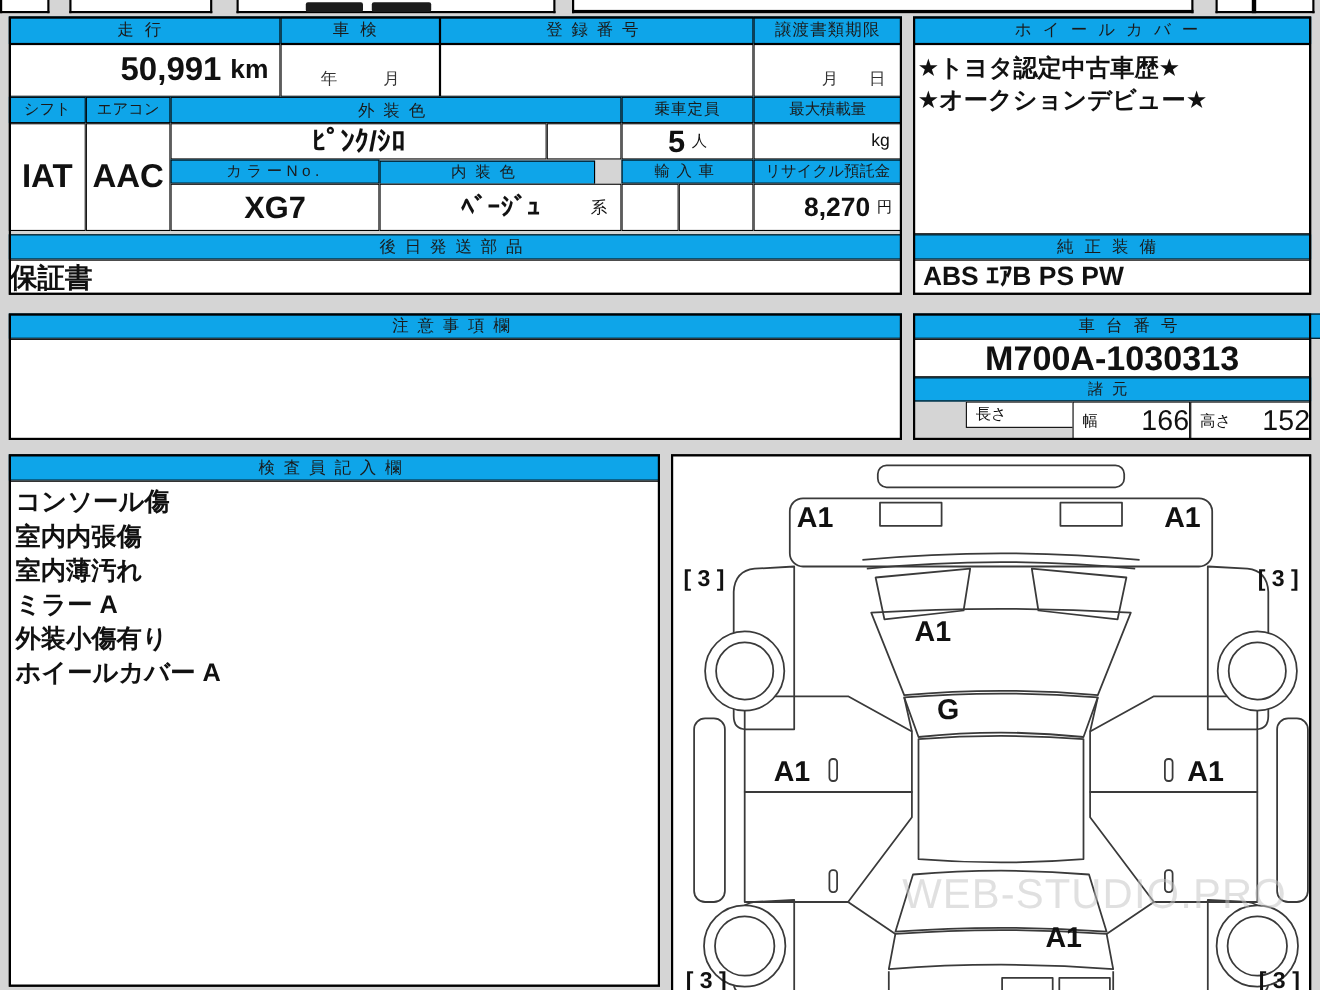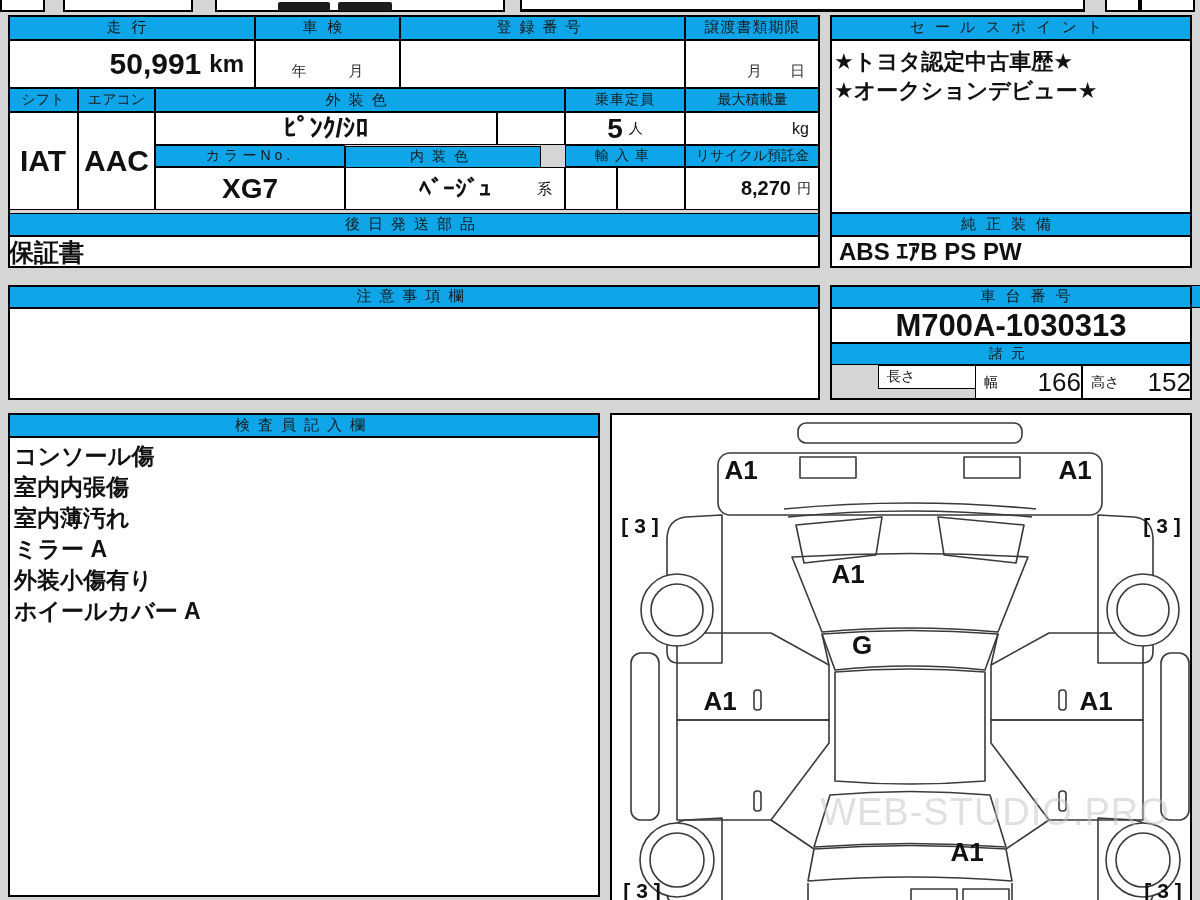--- a/index.html
+++ b/index.html
@@ -85,29 +85,29 @@
   <div class="cell hdr" style="left:685px;top:145px;width:135px;height:22px;font-size:14px">リサイクル預託金</div>
 
   <div class="cell val c b" style="left:155px;top:167px;width:190px;height:43px;font-size:28px">XG7</div>
   <div class="cell val c" style="left:345px;top:167px;width:220px;height:43px;position:absolute">
     <span class="b" style="font-size:24px">ﾍﾞｰｼﾞｭ</span>
     <span style="position:absolute;right:12px;bottom:10px;font-size:15px">系</span>
   </div>
   <div class="cell" style="left:565px;top:167px;width:52px;height:43px"></div>
   <div class="cell" style="left:617px;top:167px;width:68px;height:43px"></div>
   <div class="cell val r" style="left:685px;top:167px;width:135px;height:43px;padding-right:8px">
-    <span class="b" style="font-size:20px">8,270</span>
+    <span class="b" style="font-size:24px">8,270</span>
     <span class="unit">円</span>
   </div>
 
   <div class="cell hdr ls8" style="left:8px;top:213px;width:812px;height:23px">後日発送部品</div>
   <div class="cell val b" style="left:8px;top:236px;width:812px;height:32px;font-size:25px;padding-left:0">保証書</div>
   <div class="frame" style="left:8px;top:15px;width:812px;height:253px"></div>
 
-  <div class="cell hdr ls10" style="left:830px;top:15px;width:362px;height:25px">セールスポイント</div>
+  <div class="cell hdr ls10" style="left:830px;top:15px;width:362px;height:25px">ホイールカバー</div>
   <div class="cell" style="left:830px;top:40px;width:362px;height:173px;padding-top:6px">
     <div class="salesline">★トヨタ認定中古車歴★</div>
     <div class="salesline">★オークションデビュー★</div>
   </div>
   <div class="cell hdr ls10" style="left:830px;top:213px;width:362px;height:23px">純正装備</div>
   <div class="cell val b" style="left:830px;top:236px;width:362px;height:32px;font-size:24px;padding-left:8px">ABS ｴｱB PS PW</div>
   <div class="frame" style="left:830px;top:15px;width:362px;height:253px"></div>
 
   <div class="cell hdr ls8" style="left:8px;top:285px;width:812px;height:23px">注意事項欄</div>
   <div class="cell" style="left:8px;top:308px;width:812px;height:92px"></div>

